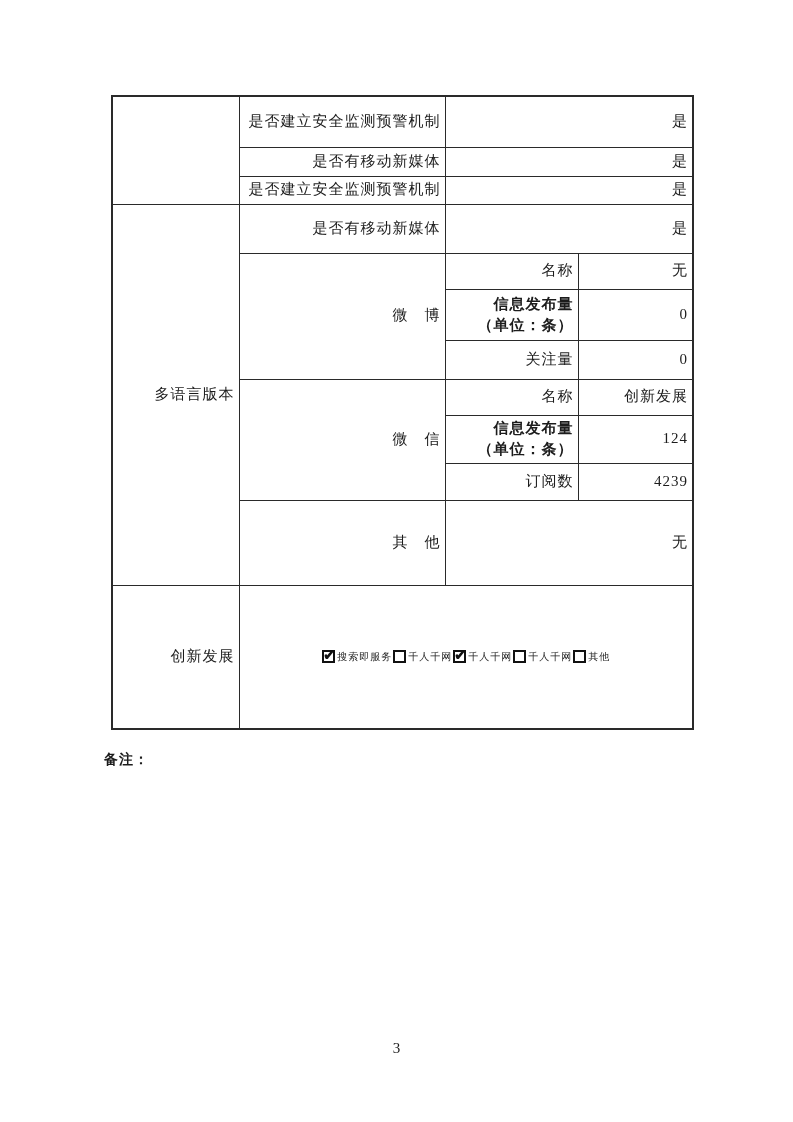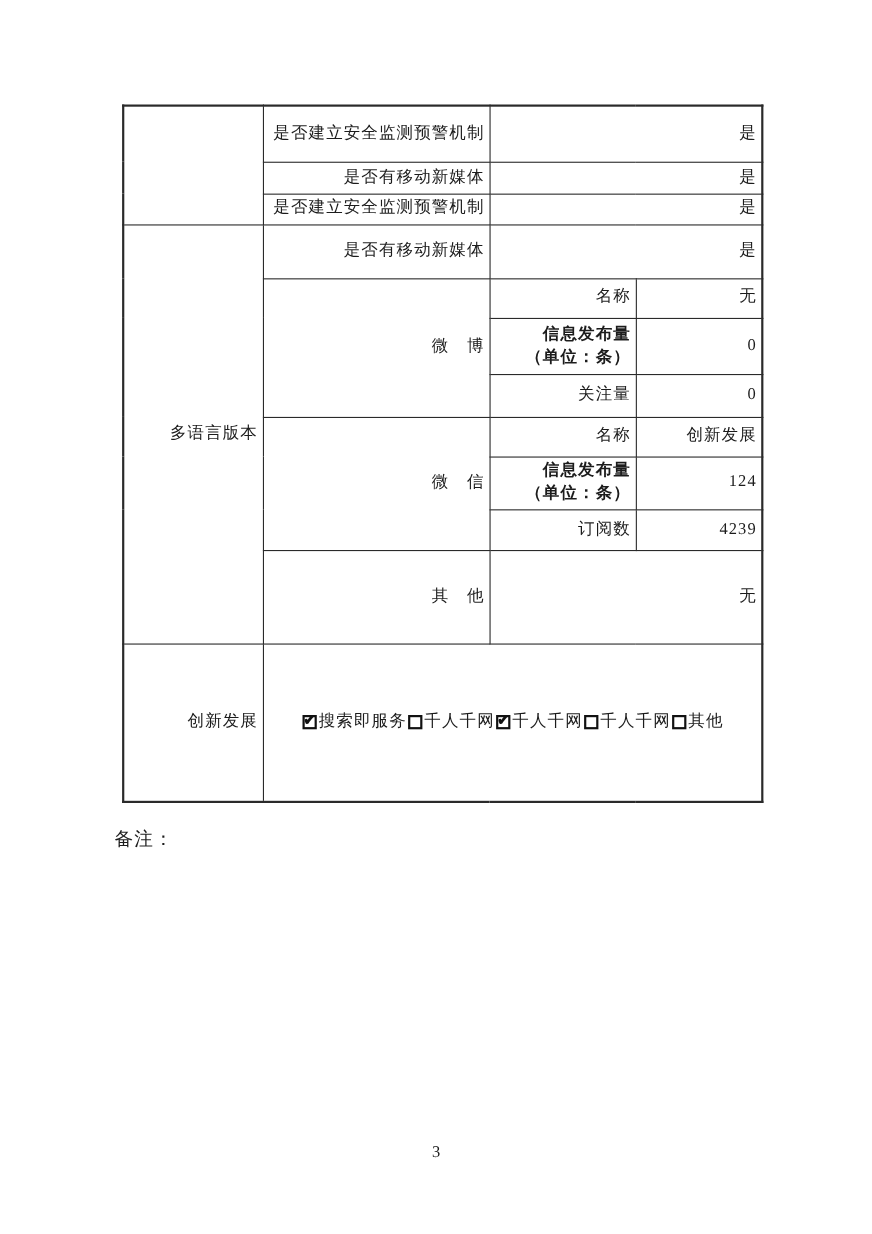--- a/index.html
+++ b/index.html
@@ -29,38 +29,38 @@
     line-height:1.45;
     padding:2px 4px;
     overflow:hidden;
   }
   td.bt2 { border-top-width:2px; }
   td.bl2 { border-left-width:2px; }
   .two-line div { line-height:1.4;font-weight:bold; }
   .notes {
     position:absolute;
     left:104px; top:751px;
-    font-size:17px;
-    font-weight:normal;
+    font-size:14px;
+    font-weight:bold;
     letter-spacing:1px;
   }
   .page-number {
     position:absolute;
     left:0; right:0; top:1040px;
     text-align:center;
     font-size:15px;
   }
   
   .cb-line {
     display:flex;
     align-items:center;
     justify-content:center;
     flex-wrap:nowrap;
     letter-spacing:1px;
-    font-size:15px;
+    font-size:10px;
     white-space:nowrap;
   }
   .cb {
     display:inline-block;
     width:13px; height:13px;
     border:2px solid #111;
     margin:0 2px 0 1px;
     position:relative;
     flex:0 0 auto;
     background:#fff;

